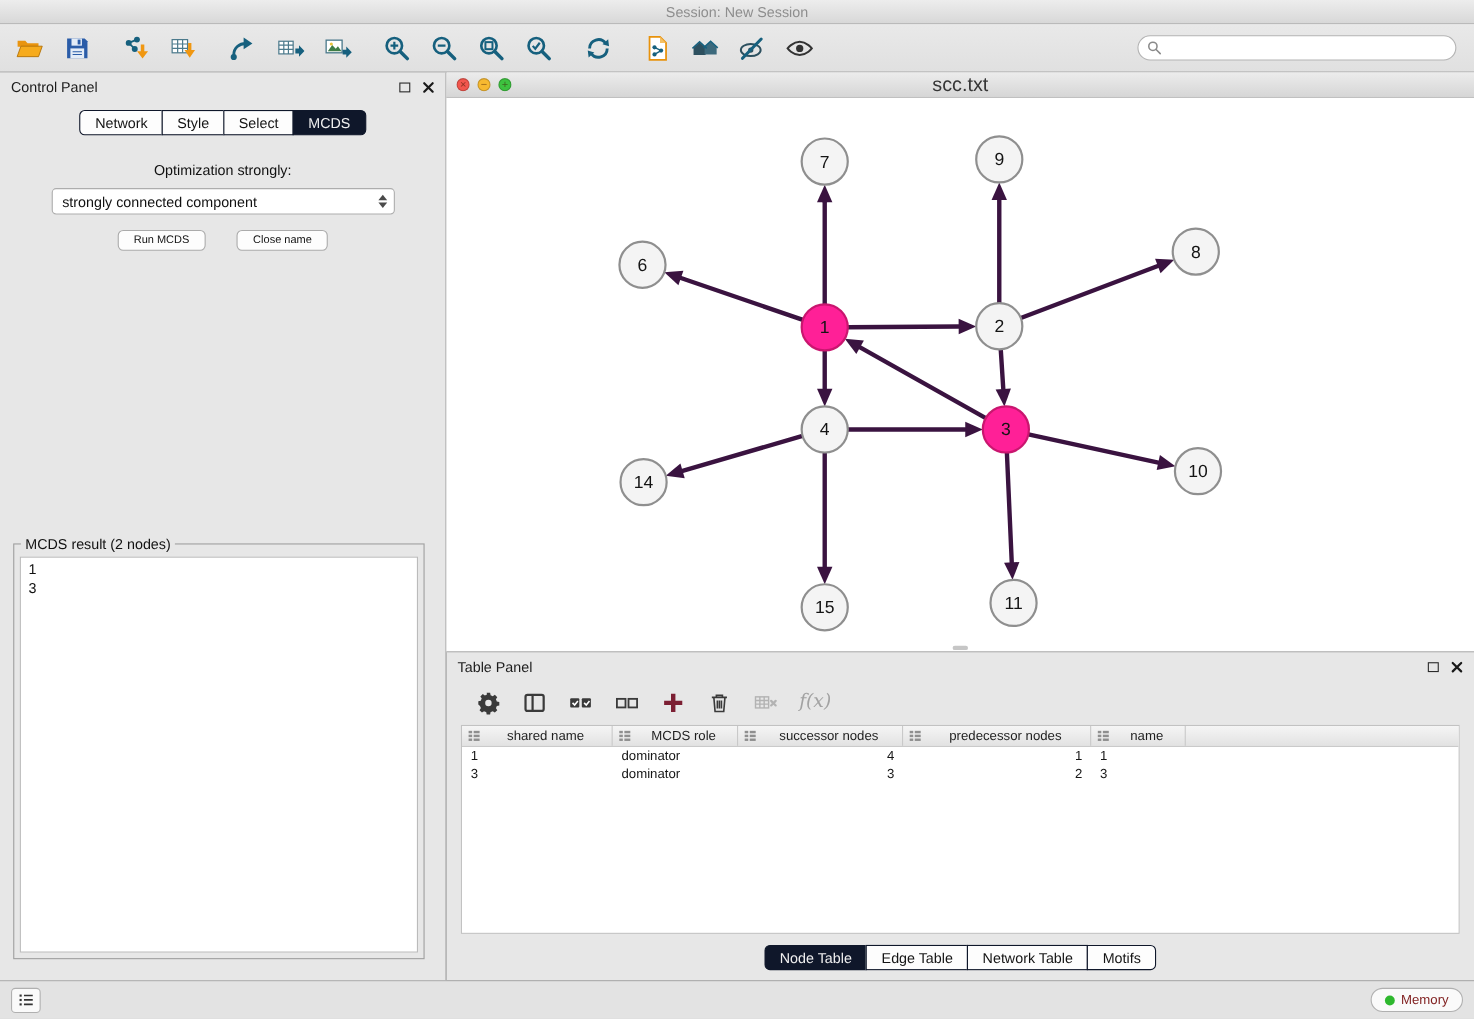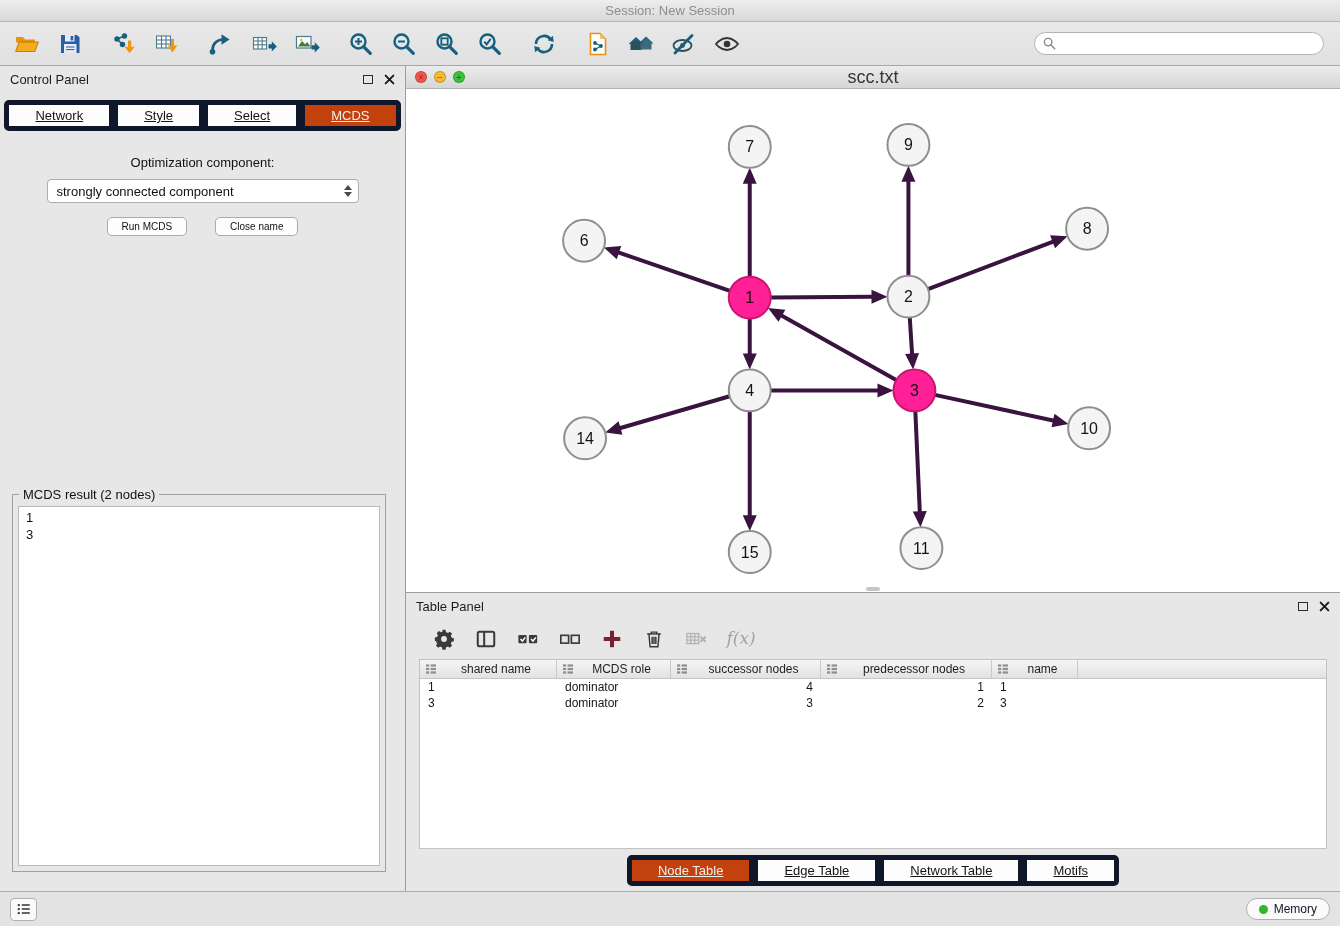--- a/index.html
+++ b/index.html
@@ -50,26 +50,26 @@
     border-right:1px solid #9c9c9c; position:relative;
     display:flex; flex-direction:column;
   }
   .panel-header { height:27px; flex:0 0 27px; display:flex; align-items:center; padding:0 10px; font-size:13px; color:#1c1c1c; }
   .panel-header .spacer { flex:1; }
   .float-icon { width:10px; height:9px; border:1.5px solid #2a2a2a; margin-right:11px; cursor:pointer; }
   .x-icon { width:11px; height:11px; cursor:pointer; }
 
   .tab-strip { display:flex; justify-content:center; }
   .tab {
-    border:5px solid #0f172a; background:#fdfdfd; padding:3px 26px;
-    font-size:13px; color:#141414; margin-left:-1px; cursor:pointer; white-space:nowrap;text-decoration:underline;
+    border:1px solid #0f172a; background:#fdfdfd; padding:3px 13px;
+    font-size:13px; color:#141414; margin-left:-1px; cursor:pointer; white-space:nowrap;
   }
   .tab:first-child { border-radius:5px 0 0 5px; margin-left:0; }
   .tab:last-child { border-radius:0 5px 5px 0; }
-  .tab.active { background:#c2410c; color:#efefef; }
+  .tab.active { background:#0f172a; color:#efefef; }
   .cp-tabs { margin-top:7px; }
 
   .opt-label { text-align:center; font-size:13px; color:#111; margin-top:24px; }
   .dropdown {
     width:312px; height:24px; margin:9px auto 0; background:#fff;
     border:1px solid #adadad; border-radius:4px; display:flex; align-items:center;
     padding:0 6px 0 9px; font-size:13px; color:#111; cursor:pointer;
   }
   .dropdown .arrows { margin-left:auto; display:flex; flex-direction:column; align-items:center; gap:2px; }
   .arr-up { width:0; height:0; border-left:4px solid transparent; border-right:4px solid transparent; border-bottom:5px solid #4a4a4a; }
@@ -115,21 +115,21 @@
   .tbody { flex:1; }
   .tr { display:flex; height:16px; }
   .td { font-size:12px; color:#161616; padding:0 8px; white-space:nowrap; overflow:hidden; line-height:16px; }
 
   .tp-footer { flex:0 0 42px; display:flex; align-items:center; justify-content:center; }
 
   
   .statusbar { flex:0 0 35px; height:35px; background:#e3e3e3; border-top:1px solid #ababab; display:flex; align-items:center; padding:0 10px; }
   .sb-left-btn { width:27px; height:23px; border:1px solid #b0b0b0; border-radius:4px; background:#fafafa; display:flex; align-items:center; justify-content:center; cursor:pointer; }
   .sb-left-btn svg { width:16px; height:16px; }
-  .memory-btn { margin-left:auto; display:flex; align-items:center; gap:6px; border:1px solid #b0b0b0; border-radius:11px; background:#fafafa; padding:3px 12px; font-size:12px; color:#0f172a; cursor:pointer; }
+  .memory-btn { margin-left:auto; display:flex; align-items:center; gap:6px; border:1px solid #b0b0b0; border-radius:11px; background:#fafafa; padding:3px 12px; font-size:12px; color:#7f1d1d; cursor:pointer; }
   .mem-dot { width:9px; height:9px; border-radius:50%; }
 </style>
 </head>
 <body>
 
 <div class="app">
 
   <div class="titlebar">
     <span>Session: New Session</span>
   </div>
@@ -336,21 +336,21 @@
         <svg class="x-icon" viewBox="0 0 10 10">
             <path d="M1.5 1.5L8.5 8.5M8.5 1.5L1.5 8.5" stroke="#1a1a1a" stroke-width="1.8" stroke-linecap="round"></path>
           </svg>
       </div>
       <div id="cp-tabs" class="tab-strip cp-tabs">
           <div class="tab">Network</div>
           <div class="tab">Style</div>
           <div class="tab">Select</div>
           <div class="tab active">MCDS</div>
         </div>
-      <div class="opt-label">Optimization component:</div>
+      <div class="opt-label">Optimization strongly:</div>
       <div class="dropdown">
         <span>strongly connected component</span>
         <span class="arrows">
             <span class="arr-up"></span>
             <span class="arr-down"></span>
           </span>
       </div>
       <div class="cp-buttons">
         <button class="btn">Run MCDS</button>
         <button class="btn">Close name</button>

